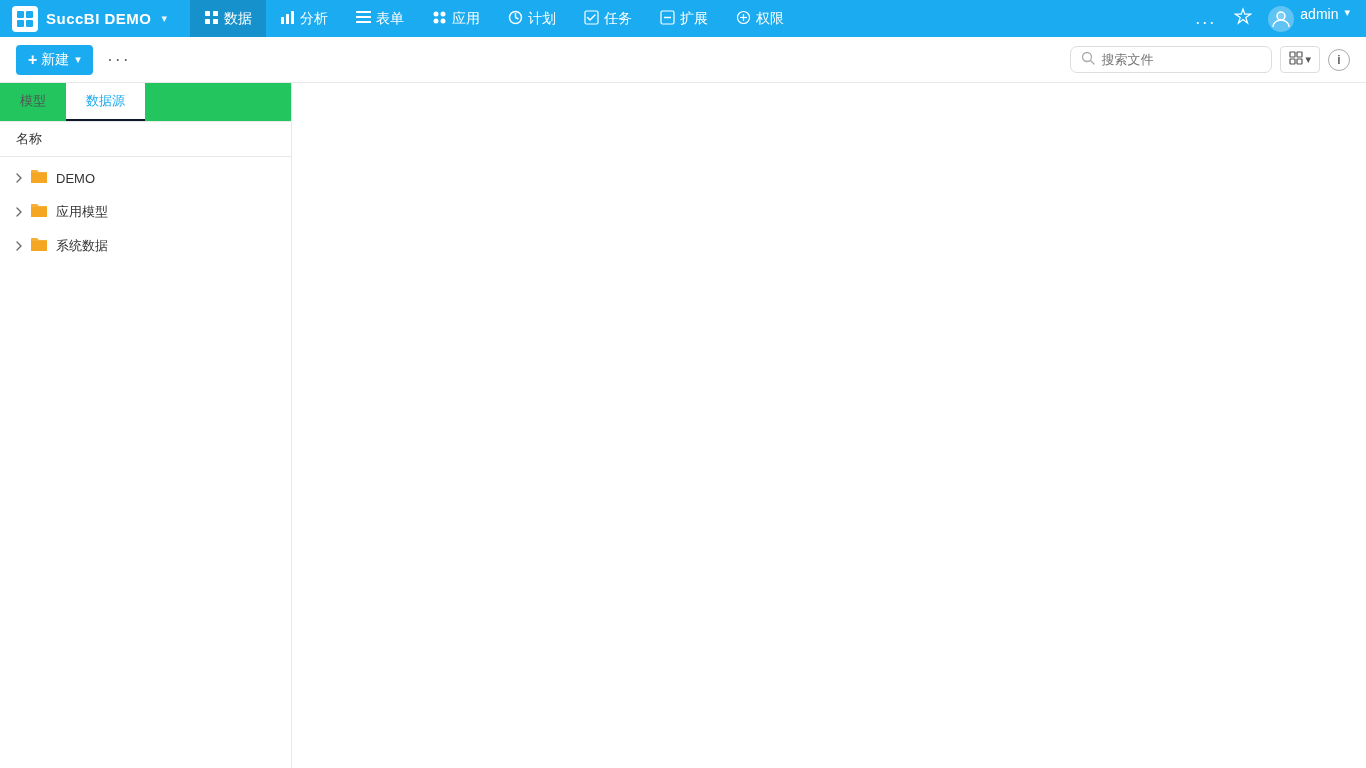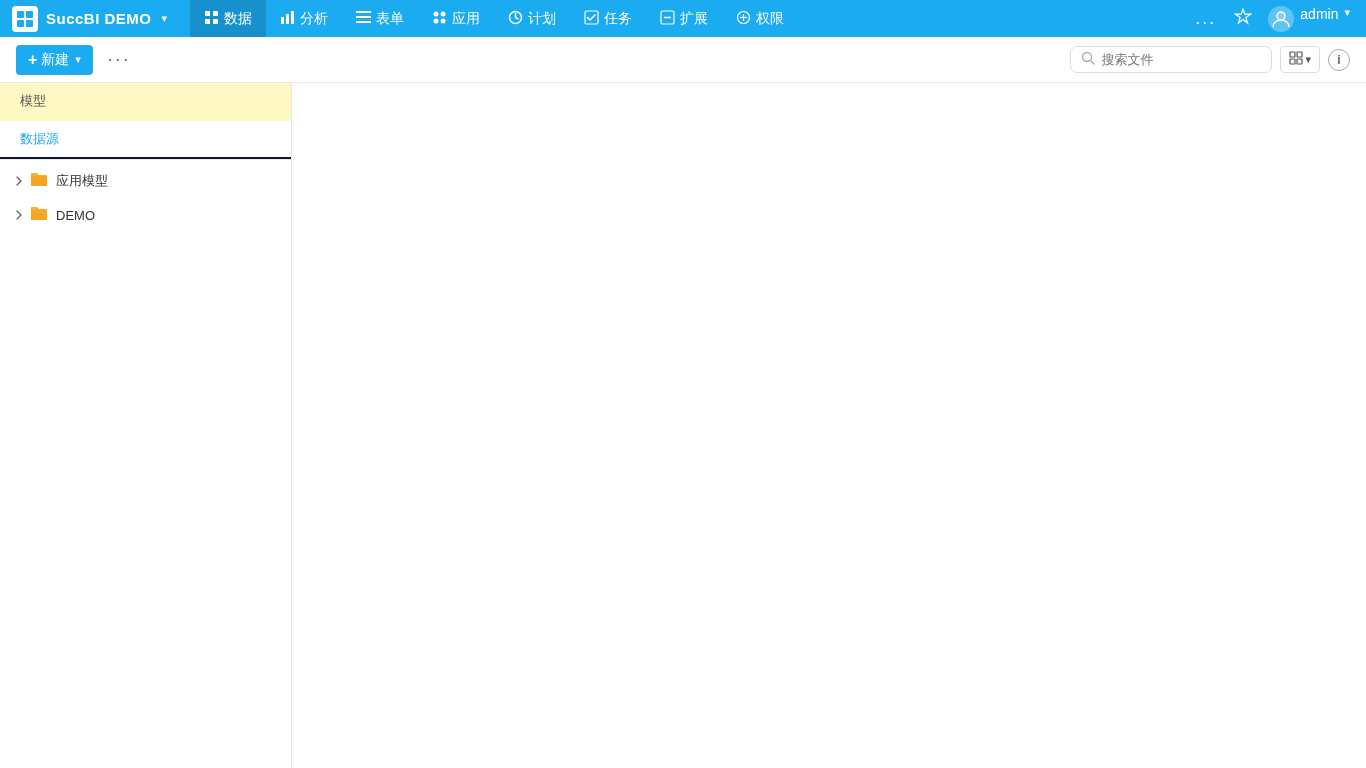--- a/index.html
+++ b/index.html
@@ -192,22 +192,21 @@
       border-right: 1px solid #e8e8e8;
       display: flex;
       flex-direction: column;
       flex-shrink: 0;
     }
 
     
     .sidebar-tabs {
       display: flex;
       border-bottom: 1px solid #e8e8e8;
-      background: #fef9c3;
-      flex-direction: column;
+      background: #22c55e;
     }
     .sidebar-tab {
       padding: 9px 20px;
       font-size: 13px;
       cursor: pointer;
       color: #555;
       border-bottom: 2px solid transparent;
       white-space: nowrap;
     }
     .sidebar-tab.active {
@@ -426,53 +425,70 @@
 
     <div class="sidebar-tabs">
       <div class="sidebar-tab">
         <span>模型</span>
       </div>
       <div class="sidebar-tab active">
         <span>数据源</span>
       </div>
     </div>
 
+    <div class="col-header">
+      <span>名称</span>
+    </div>
 
     <div class="tree-list">
 
       <div class="tree-item">
         <span class="tree-chevron">
           <svg width="8" height="10" viewBox="0 0 8 10" fill="none">
               <polyline points="2,1 6,5 2,9" stroke="#666" stroke-width="1.3" stroke-linecap="round"></polyline>
             </svg>
         </span>
         <span class="folder-icon">
           <svg width="18" height="16" viewBox="0 0 18 16" fill="none">
               <path d="M1 3C1 2.4 1.4 2 2 2H7L9 4H16C16.6 4 17 4.4 17 5V14C17 14.6 16.6 15 16 15H2C1.4 15 1 14.6 1 14V3Z" fill="#f5a623" opacity="0.9"></path>
               <path d="M1 5H17V14C17 14.6 16.6 15 16 15H2C1.4 15 1 14.6 1 14V5Z" fill="#f5a623"></path>
             </svg>
         </span>
-        <span class="tree-label">应用模型</span>
+        <span class="tree-label">DEMO</span>
       </div>
 
       <div class="tree-item">
         <span class="tree-chevron">
           <svg width="8" height="10" viewBox="0 0 8 10" fill="none">
               <polyline points="2,1 6,5 2,9" stroke="#666" stroke-width="1.3" stroke-linecap="round"></polyline>
             </svg>
         </span>
         <span class="folder-icon">
           <svg width="18" height="16" viewBox="0 0 18 16" fill="none">
               <path d="M1 3C1 2.4 1.4 2 2 2H7L9 4H16C16.6 4 17 4.4 17 5V14C17 14.6 16.6 15 16 15H2C1.4 15 1 14.6 1 14V3Z" fill="#f5a623" opacity="0.9"></path>
               <path d="M1 5H17V14C17 14.6 16.6 15 16 15H2C1.4 15 1 14.6 1 14V5Z" fill="#f5a623"></path>
             </svg>
         </span>
-        <span class="tree-label">DEMO</span>
-      </div>
-
+        <span class="tree-label">应用模型</span>
+      </div>
+
+      <div class="tree-item">
+        <span class="tree-chevron">
+          <svg width="8" height="10" viewBox="0 0 8 10" fill="none">
+              <polyline points="2,1 6,5 2,9" stroke="#666" stroke-width="1.3" stroke-linecap="round"></polyline>
+            </svg>
+        </span>
+        <span class="folder-icon">
+          <svg width="18" height="16" viewBox="0 0 18 16" fill="none">
+              <path d="M1 3C1 2.4 1.4 2 2 2H7L9 4H16C16.6 4 17 4.4 17 5V14C17 14.6 16.6 15 16 15H2C1.4 15 1 14.6 1 14V3Z" fill="#f5a623" opacity="0.9"></path>
+              <path d="M1 5H17V14C17 14.6 16.6 15 16 15H2C1.4 15 1 14.6 1 14V5Z" fill="#f5a623"></path>
+            </svg>
+        </span>
+        <span class="tree-label">系统数据</span>
+      </div>
 
     </div>
   </aside>
 
   <main class="main-panel">
   </main>
 
 </div>
 
 </body></html>

